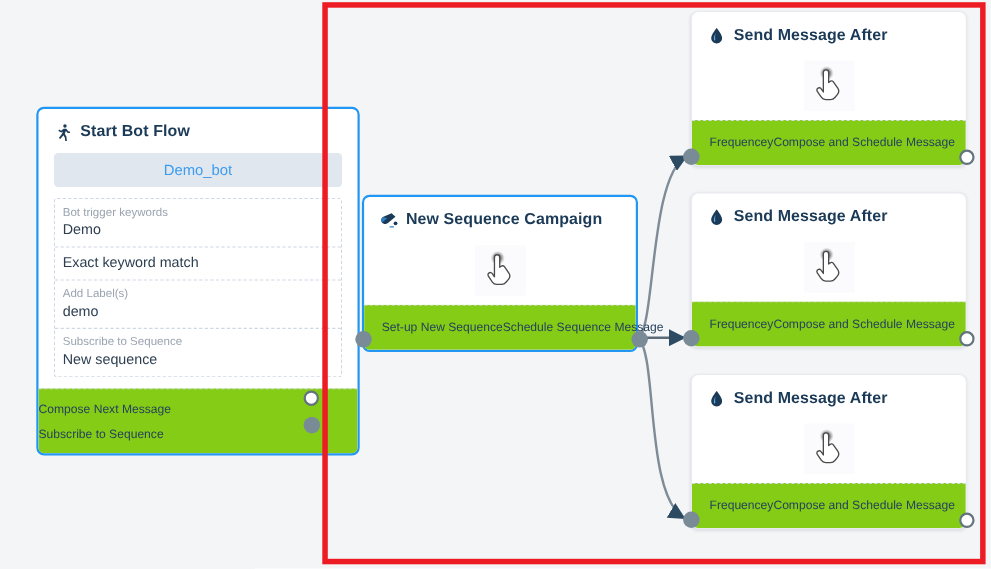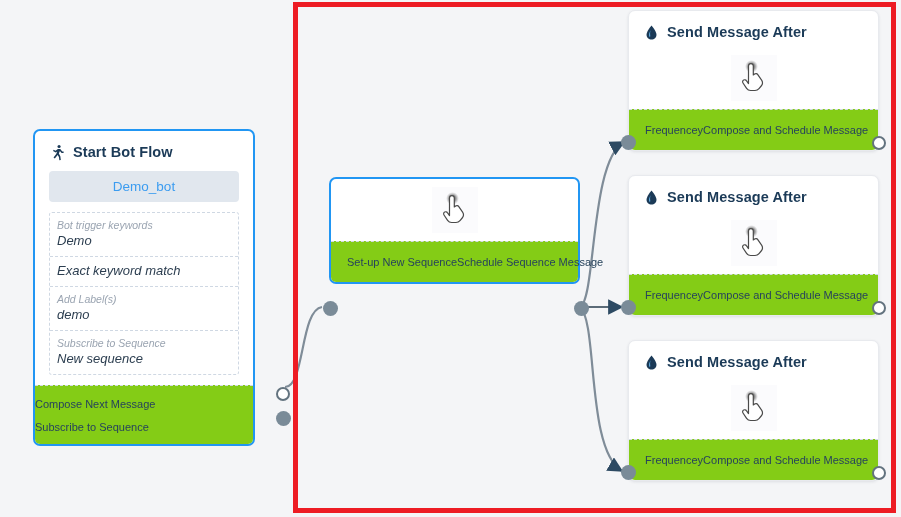--- a/index.html
+++ b/index.html
@@ -96,21 +96,20 @@
     text-align: center;
     cursor: pointer;
     margin: 3px 0 10px 0;
   }
 
   
   .fields {
     border: 1px dashed #cfd8e3;
     border-radius: 3px;
     padding: 0;
-    font-style: italic;
   }
   .field {
     padding: 5px 7px 6px 7px;
     border-bottom: 1px dashed #cfd8e3;
   }
   .field:last-child { border-bottom: none; }
   .field-label {
     font-size: 10.5px;
     color: #9aa4b1;
     line-height: 14px;
@@ -204,21 +203,21 @@
 
     <path d="M 285 387 C 305 387 300 310 322 307" stroke="#7f8c98" stroke-width="2.2" fill="none"></path>
 
     <path d="M 580 307 C 596 300 590 160 624 142" stroke="#7f8c98" stroke-width="2.2" fill="none" marker-end="url(#arrow)"></path>
 
     <path d="M 580 307 L 622 307" stroke="#5b6b78" stroke-width="2.2" fill="none" marker-end="url(#arrow)"></path>
 
     <path d="M 580 307 C 598 322 586 450 622 471" stroke="#7f8c98" stroke-width="2.2" fill="none" marker-end="url(#arrow)"></path>
   </svg>
 
-  <div class="node selected" id="node-start-bot-flow" style="left:33px; top:97px; width:222px;margin-top:32px;">
+  <div class="node selected" id="node-start-bot-flow" style="left:33px; top:97px; width:294px;">
 
     <div class="node-head">
       <svg class="node-icon" viewBox="0 0 24 24">
         <g fill="#1b3a57">
           <circle cx="14.2" cy="3.6" r="2.2"></circle>
           <path d="M12.6 7.0 L9.2 9.6 L6.6 8.2 L5.7 9.9 L9.6 12.0 L11.6 10.6 L10.2 14.0
                    L6.4 19.0 L8.2 20.4 L12.2 15.4 L14.0 18.2 L14.6 23.0 L16.7 22.7
                    L16.0 17.2 L13.9 13.4 L15.4 10.0 L17.8 12.6 L20.6 12.6 L20.6 10.6
                    L18.7 10.6 L15.9 7.2 Z"></path>
         </g>
@@ -257,20 +256,32 @@
         <span class="port-label">Subscribe to Sequence</span>
       </div>
     </div>
 
     <span class="dot hollow" style="left:241px; top:256px;"></span>
     <span class="dot filled" style="left:241px; top:280px;"></span>
   </div>
 
   <div class="node selected" id="node-new-sequence-campaign" style="left:329px; top:177px; width:251px;">
 
+    <div class="node-head">
+      <svg class="node-icon" viewBox="0 0 24 24">
+        <g>
+          <path d="M15.5 2.5 L20.5 7.2 L10.8 15.0 C8.4 17.0 5.0 16.6 3.2 14.4
+                   C1.5 12.2 2.0 9.0 4.3 7.3 Z" fill="#1b3a57"></path>
+          <path d="M4.3 7.3 C2.0 9.0 1.5 12.2 3.2 14.4 L10.0 9.2 Z" fill="#2f7fc4"></path>
+          <circle cx="20.6" cy="15.6" r="2.4" fill="#1b3a57"></circle>
+          <path d="M13.0 19.2 L18.4 19.2 L18.4 21.0 L13.0 21.0 Z" fill="#2f7fc4"></path>
+        </g>
+      </svg>
+      <span class="node-title">New Sequence Campaign</span>
+    </div>
 
     <div class="cursor-slot">
       <div class="cursor-box">
         <svg width="32" height="36" viewBox="0 0 32 36">
           <defs>
             <radialGradient id="blob-a" cx="50%" cy="50%" r="50%">
               <stop offset="0%" stop-color="#1a1a1a" stop-opacity="0.95"></stop>
               <stop offset="55%" stop-color="#4d4d4d" stop-opacity="0.55"></stop>
               <stop offset="100%" stop-color="#8a8a8a" stop-opacity="0"></stop>
             </radialGradient>

